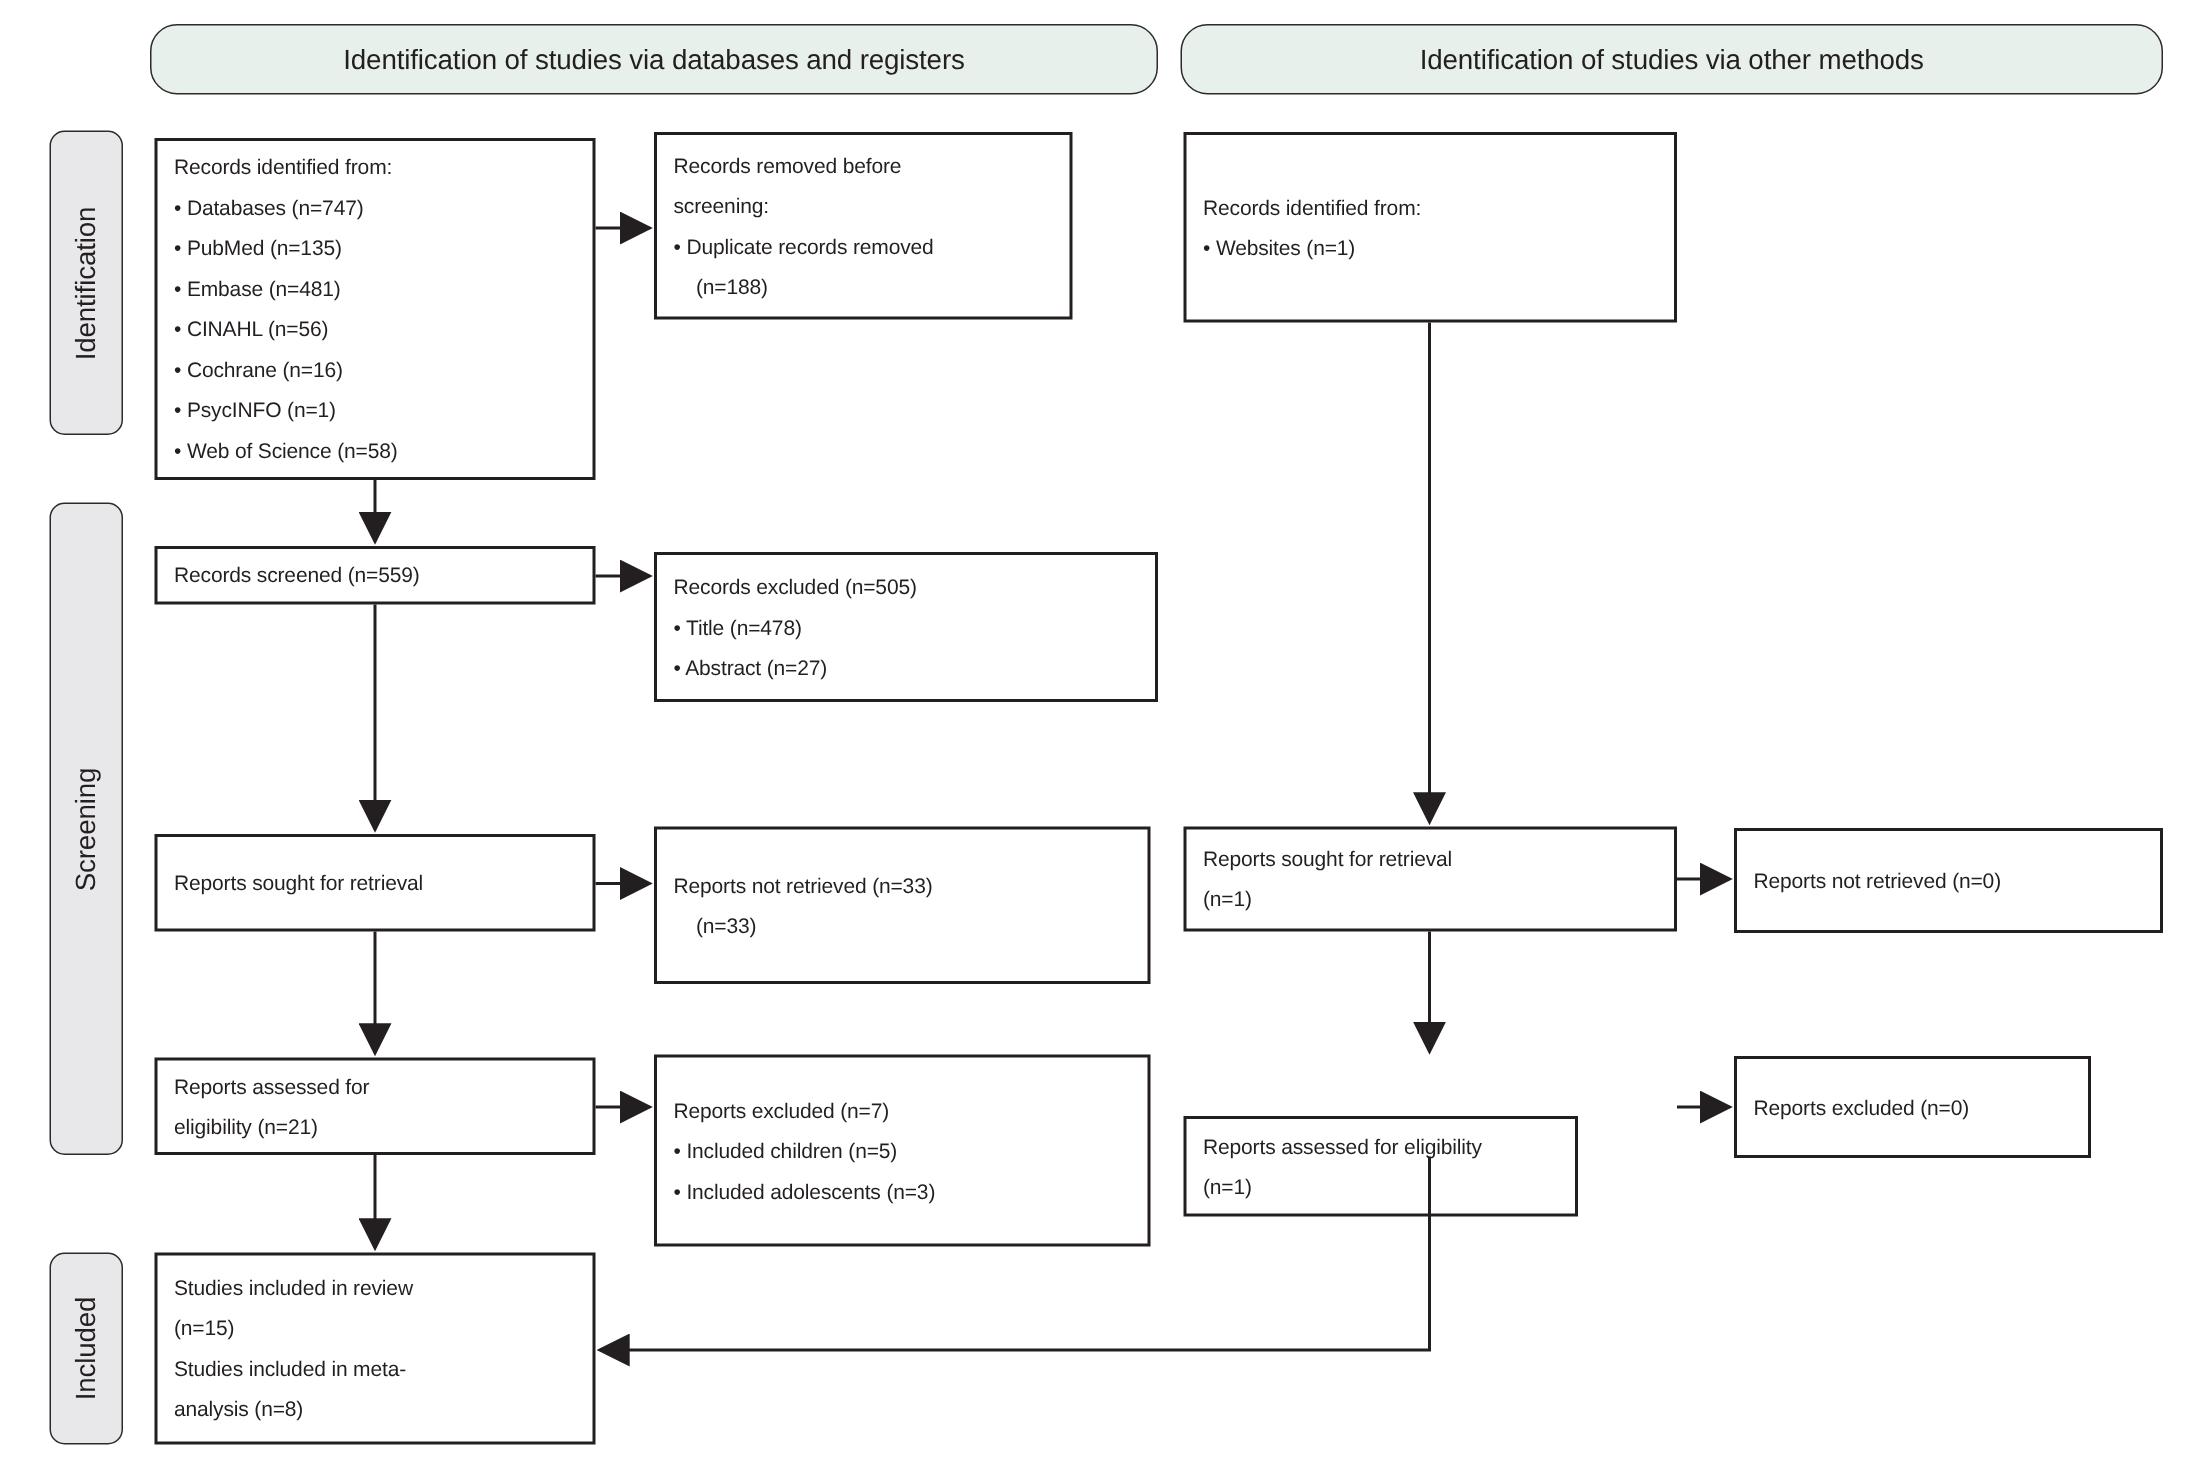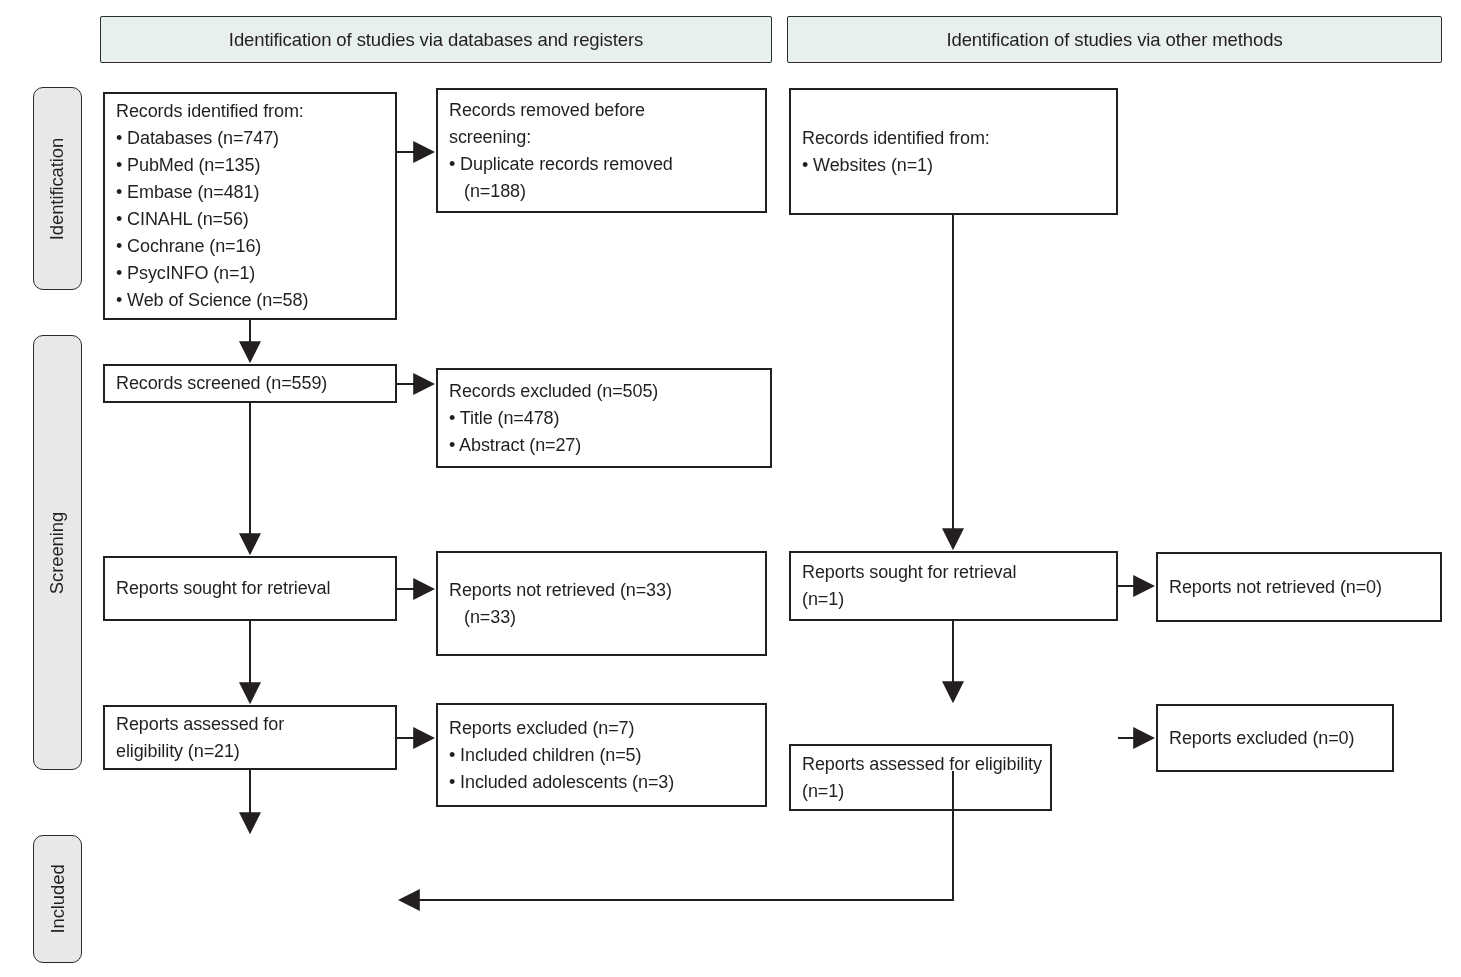--- a/index.html
+++ b/index.html
@@ -14,21 +14,21 @@
     width: 1461px;
     height: 977px;
     background: var(--background, #ffffff);
     overflow: hidden;
   }
   .hdr {
     position: absolute;
     box-sizing: border-box;
     background: var(--header-fill, #e8f0ec);
     border: 1.5px solid #2b2b2b;
-    border-radius: 2px;
+    border-radius: 18px;
     display: flex;
     align-items: center;
     justify-content: center;
     font-size: 18.5px;
     letter-spacing: -0.1px;
   }
   .stage {
     position: absolute;
     box-sizing: border-box;
     background: var(--stage-fill, #e8e8ea);
@@ -43,21 +43,21 @@
     white-space: nowrap;
     font-size: 18.5px;
     letter-spacing: -0.1px;
   }
   .box {
     position: absolute;
     box-sizing: border-box;
     background: #ffffff;
     border: 2px solid var(--box-border, #231f20);
     padding: 3px 11px;
-    font-size: 18px;
+    font-size: 14px;
     line-height: 27px;
     letter-spacing: -0.1px;
     display: flex;
     flex-direction: column;
     justify-content: center;
   }
   .ln { white-space: nowrap; }
   .ind { padding-left: 15px; }
   svg.arrows {
     position: absolute;
@@ -110,40 +110,46 @@
 
   <div class="box" style="left:103px; top:556px; width:294px; height:65px">
     <div class="ln">Reports sought for retrieval</div>
   </div>
 
   <div class="box" style="left:103px; top:705px; width:294px; height:65px">
     <div class="ln">Reports assessed for</div>
     <div class="ln">eligibility (n=21)</div>
   </div>
 
-
-  <div class="box" style="left:436px; top:88px; width:331px; height:125px">
+  <div class="box" style="left:103px; top:835px; width:294px; height:128px">
+    <div class="ln">Studies included in review</div>
+    <div class="ln">(n=15)</div>
+    <div class="ln">Studies included in meta-</div>
+    <div class="ln">analysis (n=8)</div>
+  </div>
+
+  <div class="box" style="left:436px; top:88px; width:279px; height:125px">
     <div class="ln">Records removed before</div>
     <div class="ln">screening:</div>
     <div class="ln">• Duplicate records removed</div>
     <div class="ln ind">(n=188)</div>
   </div>
 
   <div class="box" style="left:436px; top:368px; width:336px; height:100px">
     <div class="ln">Records excluded (n=505)</div>
     <div class="ln">• Title (n=478)</div>
     <div class="ln">• Abstract (n=27)</div>
   </div>
 
   <div class="box" style="left:436px; top:551px; width:331px; height:105px">
     <div class="ln">Reports not retrieved (n=33)</div>
     <div class="ln ind">(n=33)</div>
   </div>
 
-  <div class="box" style="left:436px; top:703px; width:331px; height:104px">
+  <div class="box" style="left:436px; top:703px; width:331px; height:128px">
     <div class="ln">Reports excluded (n=7)</div>
     <div class="ln">• Included children (n=5)</div>
     <div class="ln">• Included adolescents (n=3)</div>
   </div>
 
   <div class="box" style="left:789px; top:88px; width:329px; height:127px">
     <div class="ln">Records identified from:</div>
     <div class="ln">• Websites (n=1)</div>
   </div>
 

